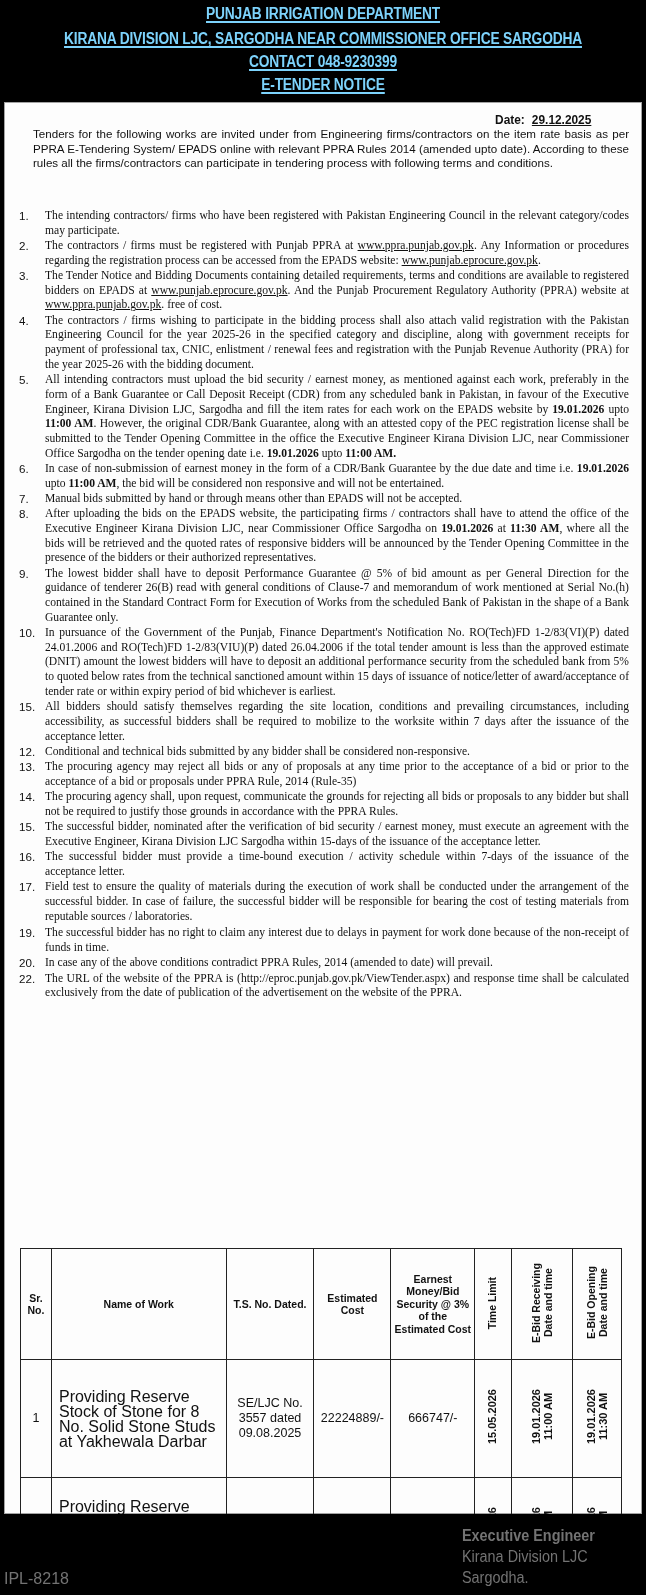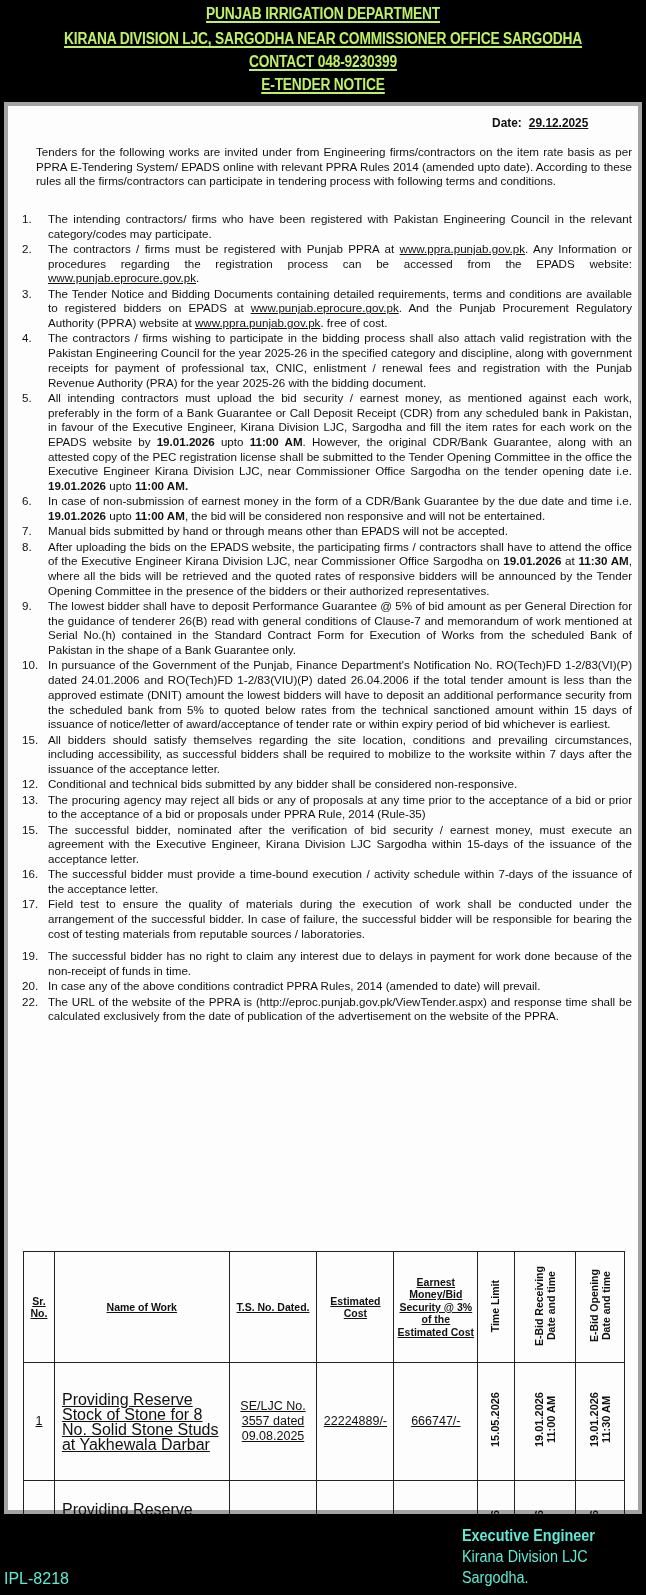--- a/index.html
+++ b/index.html
@@ -1,51 +1,51 @@
 <!DOCTYPE html>
 <html><head>
 <meta charset="utf-8">
 <style>
   * { box-sizing: border-box; margin: 0; padding: 0; }
   html, body { width: 646px; height: 1595px; background: #000; overflow: hidden; }
   body { font-family: "Liberation Sans", sans-serif; color: #111; position: relative; }
 
-  .header { position: absolute; left: 0; top: 0; width: 646px; height: 102px; background: #000; color: #bef264; text-align: center; }
+  .header { position: absolute; left: 0; top: 0; width: 646px; height: 102px; background: #000; color: #7dd3fc; text-align: center; }
   .header .line { font-family: "Liberation Sans", sans-serif; font-weight: bold; text-decoration: underline; text-decoration-thickness: 2px; text-underline-offset: 2px; letter-spacing: -0.2px; transform: scaleX(0.86); transform-origin: center; white-space: nowrap; }
   .header .l1 { position: absolute; left: 0; right: 0; top: 5px; font-size: 16px; }
   .header .l2 { position: absolute; left: 0; right: 0; top: 30px; font-size: 16px; }
   .header .l3 { position: absolute; left: 0; right: 0; top: 53px; font-size: 16px; }
   .header .l4 { position: absolute; left: 0; right: 0; top: 76px; font-size: 16px; }
 
-  .panel { position: absolute; left: 4px; top: 102px; width: 638px; height: 1412px; background: #fdfdfd; border: 4px solid #a3a3a3; }
+  .panel { position: absolute; left: 4px; top: 102px; width: 638px; height: 1412px; background: #fdfdfd; border: 1px solid #a3a3a3; }
 
   .date { position: absolute; right: 50px; top: 9px; font-weight: bold; font-size: 13.5px; transform: scaleX(0.88); transform-origin: right; }
   .date .dval { text-decoration: underline; margin-left: 8px; }
 
   .body-text { position: absolute; left: 28px; width: 596px; font-size: 11.6px; line-height: 14.6px; text-align: justify; }
-  .intro { top: 39px; }
+  .intro { top: 24px; }
   .terms { position: absolute; left: 10px; width: 614px; top: 106px; font-size: 11.6px; line-height: 14.7px; }
   .term { display: flex; margin-bottom: 0.6px; }
   .term .num { width: 30px; flex: 0 0 30px; padding-left: 4px; }
-  .term .txt { flex: 1; text-align: justify; }
-  .term.gap { margin-bottom: 8px; }
+  .term .txt { flex: 1; text-align: justify; font-family: Liberation Serif, serif; }
+  .term.gap { margin-bottom: 2px; }
   .u { text-decoration: underline; }
   .b { font-weight: bold; }
 
   .table-wrap { position: absolute; left: 15px; top: 1145px; width: 602px; }
   table { border-collapse: collapse; width: 602px; font-size: 11.6px; }
-  th, td { border: 1.5px solid #222; text-align: center; vertical-align: middle; text-decoration: underline; }
+  th, td { border: 1.5px solid #222; text-align: center; vertical-align: middle; }
   th { font-weight: bold; font-size: 10.5px; line-height: 12.5px; height: 111px; padding: 2px; }
   td { height: 118px; font-size: 12.5px; line-height: 15px; }
   td.name { text-align: left; padding-left: 7px; font-size: 16px; line-height: 15px; }
   .vert { writing-mode: vertical-rl; transform: rotate(180deg); display: inline-block; font-weight: bold; white-space: nowrap; }
   th .vert { font-size: 10.5px; line-height: 11.5px; text-align: center; }
   td .vert { font-size: 11px; line-height: 11.5px; text-align: center; }
 
-  .footer { position: absolute; left: 0; top: 1514px; width: 646px; height: 81px; background: #000; color: #5eead4; }
+  .footer { position: absolute; left: 0; top: 1514px; width: 646px; height: 81px; background: #000; color: #737373; }
   .sig { position: absolute; left: 462px; top: 11px; font-size: 16px; line-height: 21px; transform: scaleX(0.9); transform-origin: left; }
   .sig .t1 { font-weight: bold; }
   .ref { position: absolute; left: 4px; top: 56px; font-size: 16px; }
 </style>
 </head>
 <body>
 
 <div class="header">
   <div class="line l1">PUNJAB IRRIGATION DEPARTMENT</div>
   <div class="line l2">KIRANA DIVISION LJC, SARGODHA NEAR COMMISSIONER OFFICE SARGODHA</div>
@@ -105,20 +105,24 @@
         <span class="num">15.</span>
         <span class="txt"><span>All bidders should satisfy themselves regarding the site location, conditions and prevailing circumstances, including accessibility, as successful bidders shall be required to mobilize to the worksite within 7 days after the issuance of the acceptance letter.</span></span>
       </div>
       <div class="term">
         <span class="num">12.</span>
         <span class="txt"><span>Conditional and technical bids submitted by any bidder shall be considered non-responsive.</span></span>
       </div>
       <div class="term">
         <span class="num">13.</span>
         <span class="txt"><span>The procuring agency may reject all bids or any of proposals at any time prior to the acceptance of a bid or prior to the acceptance of a bid or proposals under PPRA Rule, 2014 (Rule-35)</span></span>
+      </div>
+      <div class="term">
+        <span class="num">14.</span>
+        <span class="txt"><span>The procuring agency shall, upon request, communicate the grounds for rejecting all bids or proposals to any bidder but shall not be required to justify those grounds in accordance with the PPRA Rules.</span></span>
       </div>
       <div class="term">
         <span class="num">15.</span>
         <span class="txt"><span>The successful bidder, nominated after the verification of bid security / earnest money, must execute an agreement with the Executive Engineer, Kirana Division LJC Sargodha within 15-days of the issuance of the acceptance letter.</span></span>
       </div>
       <div class="term">
         <span class="num">16.</span>
         <span class="txt"><span>The successful bidder must provide a time-bound execution / activity schedule within 7-days of the issuance of the acceptance letter.</span></span>
       </div>
       <div class="term gap">

